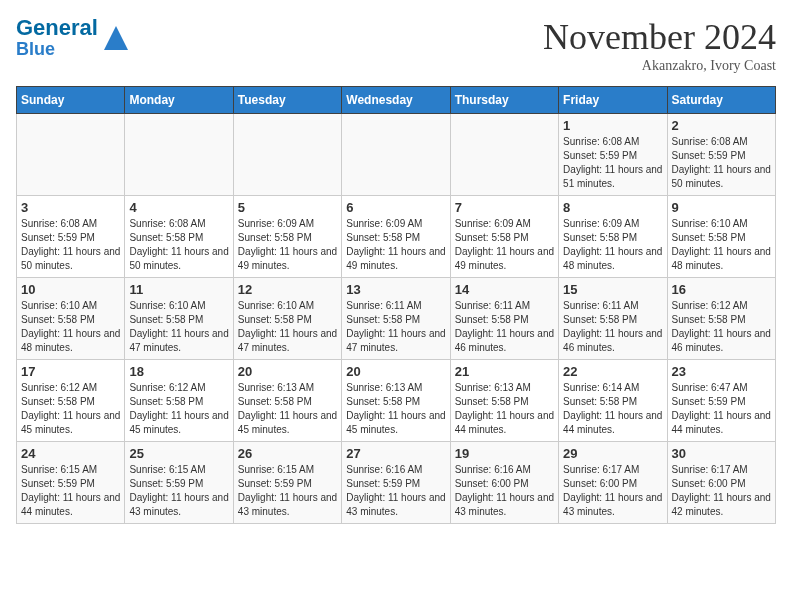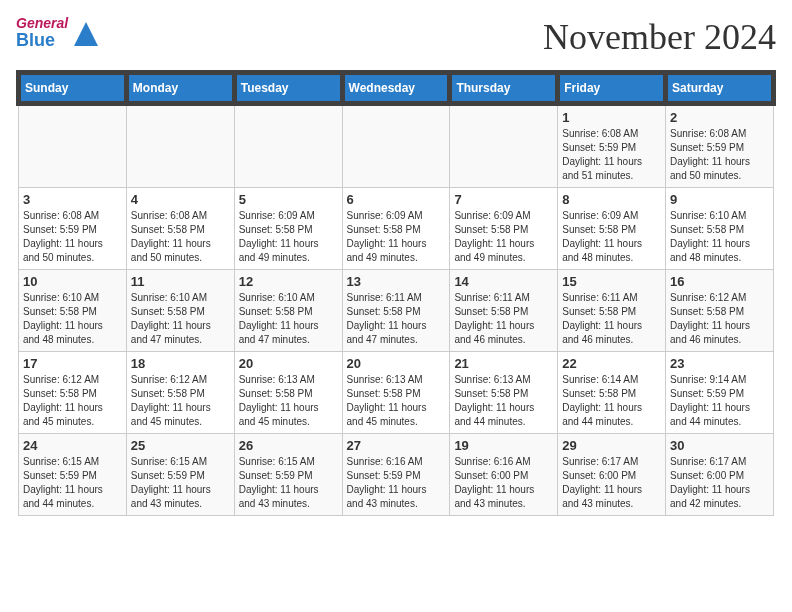--- a/index.html
+++ b/index.html
@@ -19,24 +19,23 @@
     .logo {
       display: flex;
       align-items: center;
     }
     .logo-text {
       display: flex;
       flex-direction: column;
       line-height: 1.1;
     }
     .logo-general {
-      font-size: 14px;
+      font-size: 22px;
       font-weight: bold;
-      color: #be185d;
-      font-style: italic;
+      color: #0369a1;
     }
     .logo-blue {
       font-size: 18px;
       font-weight: bold;
       color: #2a7dc9;
     }
     .logo-icon {
       width: 28px;
       height: 28px;
       margin-left: 4px;
@@ -59,21 +58,21 @@
       border-collapse: collapse;
       font-size: 11px;
     }
     thead tr th {
       background-color: #2a7dc9;
       color: #fff;
       text-align: left;
       padding: 6px 4px;
       font-size: 12px;
       font-weight: bold;
-      border: 5px solid #404040;
+      border: 1px solid #404040;
     }
     tbody tr td {
       border: 1px solid #ccc;
       vertical-align: top;
       padding: 4px;
       height: 80px;
       width: calc(100% / 7);
       background: #fff;
     }
     tbody tr:nth-child(odd) td {
@@ -102,20 +101,21 @@
     <div class="logo-text">
       <span class="logo-general">General</span>
       <span class="logo-blue">Blue</span>
     </div>
     <svg class="logo-icon" viewBox="0 0 28 28">
       <polygon points="14,2 26,26 2,26" fill="#2a7dc9"></polygon>
     </svg>
   </div>
   <div class="title-block">
     <div class="month-title">November 2024</div>
+    <div class="location">Akanzakro, Ivory Coast</div>
   </div>
 </div>
 
 <table>
   <thead>
     <tr>
     <th>Sunday</th>
         <th>Monday</th>
         <th>Tuesday</th>
         <th>Wednesday</th>
@@ -264,21 +264,21 @@
 Daylight: 11 hours and 44 minutes.</div>
         </td>
         <td>
           <div class="day-number">22</div>
           <div class="day-info">Sunrise: 6:14 AM
 Sunset: 5:58 PM
 Daylight: 11 hours and 44 minutes.</div>
         </td>
         <td>
           <div class="day-number">23</div>
-          <div class="day-info">Sunrise: 9:14 AM
+          <div class="day-info">Sunrise: 6:47 AM
 Sunset: 5:59 PM
 Daylight: 11 hours and 44 minutes.</div>
         </td>
       </tr>
       <tr>
         <td>
           <div class="day-number">24</div>
           <div class="day-info">Sunrise: 6:15 AM
 Sunset: 5:59 PM
 Daylight: 11 hours and 44 minutes.</div>

